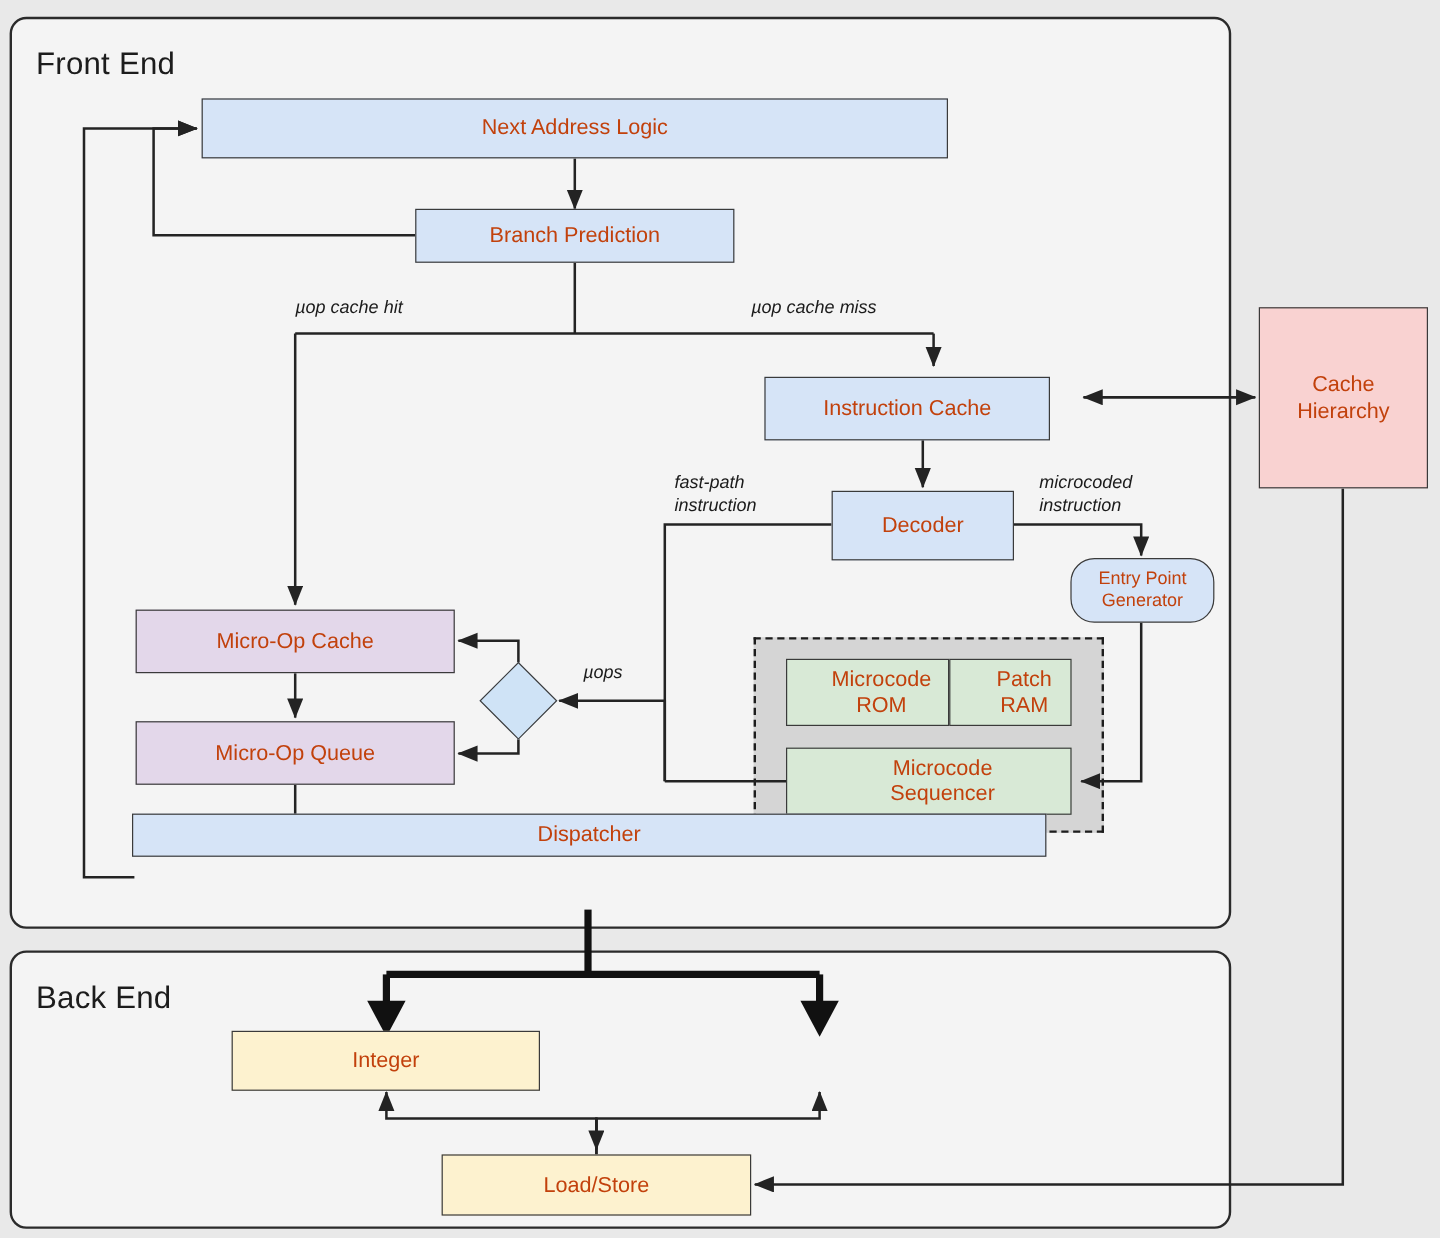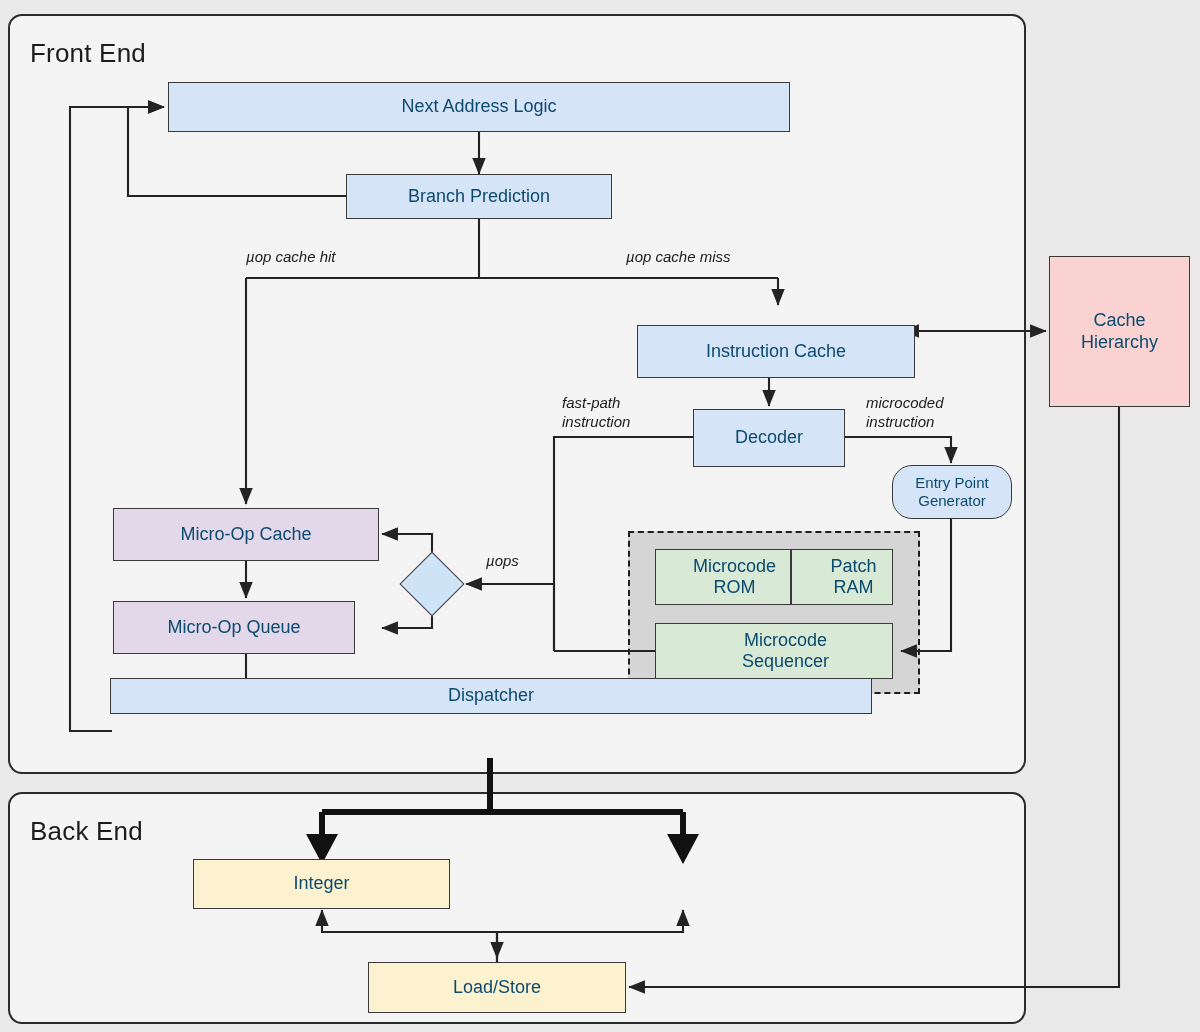--- a/index.html
+++ b/index.html
@@ -31,21 +31,21 @@
   .node{
     position:absolute;
     box-sizing:border-box;
     border:1.6px solid #3a3a3a;
     display:flex;
     align-items:center;
     justify-content:center;
     text-align:center;
     font-size:18px;
     line-height:1.18;
-    color:#0c4a6e;
+    color:#c2410c;
     padding:2px 4px;
   }
   .node.small{font-size:15px;border-radius:20px;}
   .blue{background:#d6e4f7;}
   .purple{background:#e3d7ea;}
   .green{background:#d8e9d6;padding-left:27px;}
   .yellow{background:#fdf2cf;}
   .pink{background:#f9d2d1;}
   
   .dashed-group{
@@ -150,30 +150,30 @@
     <g fill="#111111" stroke="none">
       <path d="M306,834 L338,834 L322,864 z"></path>
       <path d="M667,834 L699,834 L683,864 z"></path>
     </g>
   </svg>
 
   <div class="node blue" style="left:168px;top:82px;width:622px;height:50px;">Next Address Logic</div>
 
   <div class="node blue" style="left:346px;top:174px;width:266px;height:45px;">Branch Prediction</div>
 
-  <div class="node blue" style="left:637px;top:325px;width:278px;height:53px;">Instruction Cache</div>
+  <div class="node blue" style="left:637px;top:314px;width:238px;height:53px;">Instruction Cache</div>
 
   <div class="node blue" style="left:693px;top:409px;width:152px;height:58px;text-align:center;">Decoder</div>
 
   <div class="node blue small" style="left:892px;top:465px;width:120px;height:54px;white-space:pre-line;">Entry Point
 Generator</div>
 
   <div class="node purple" style="left:113px;top:508px;width:266px;height:53px;">Micro-Op Cache</div>
 
-  <div class="node purple" style="left:113px;top:601px;width:242px;height:53px;">Micro-Op Queue</div>
+  <div class="node purple" style="left:113px;top:601px;width:266px;height:53px;">Micro-Op Queue</div>
 
   <div class="diamond" style="left:409px;top:561px;width:46px;height:46px;"></div>
 
   <div class="node green" style="left:655px;top:549px;width:136px;height:56px;white-space:pre-line;">Microcode
 ROM</div>
 
   <div class="node green" style="left:791px;top:549px;width:102px;height:56px;white-space:pre-line;">Patch
 RAM</div>
 
   <div class="node green" style="left:655px;top:623px;width:238px;height:56px;white-space:pre-line;">Microcode

